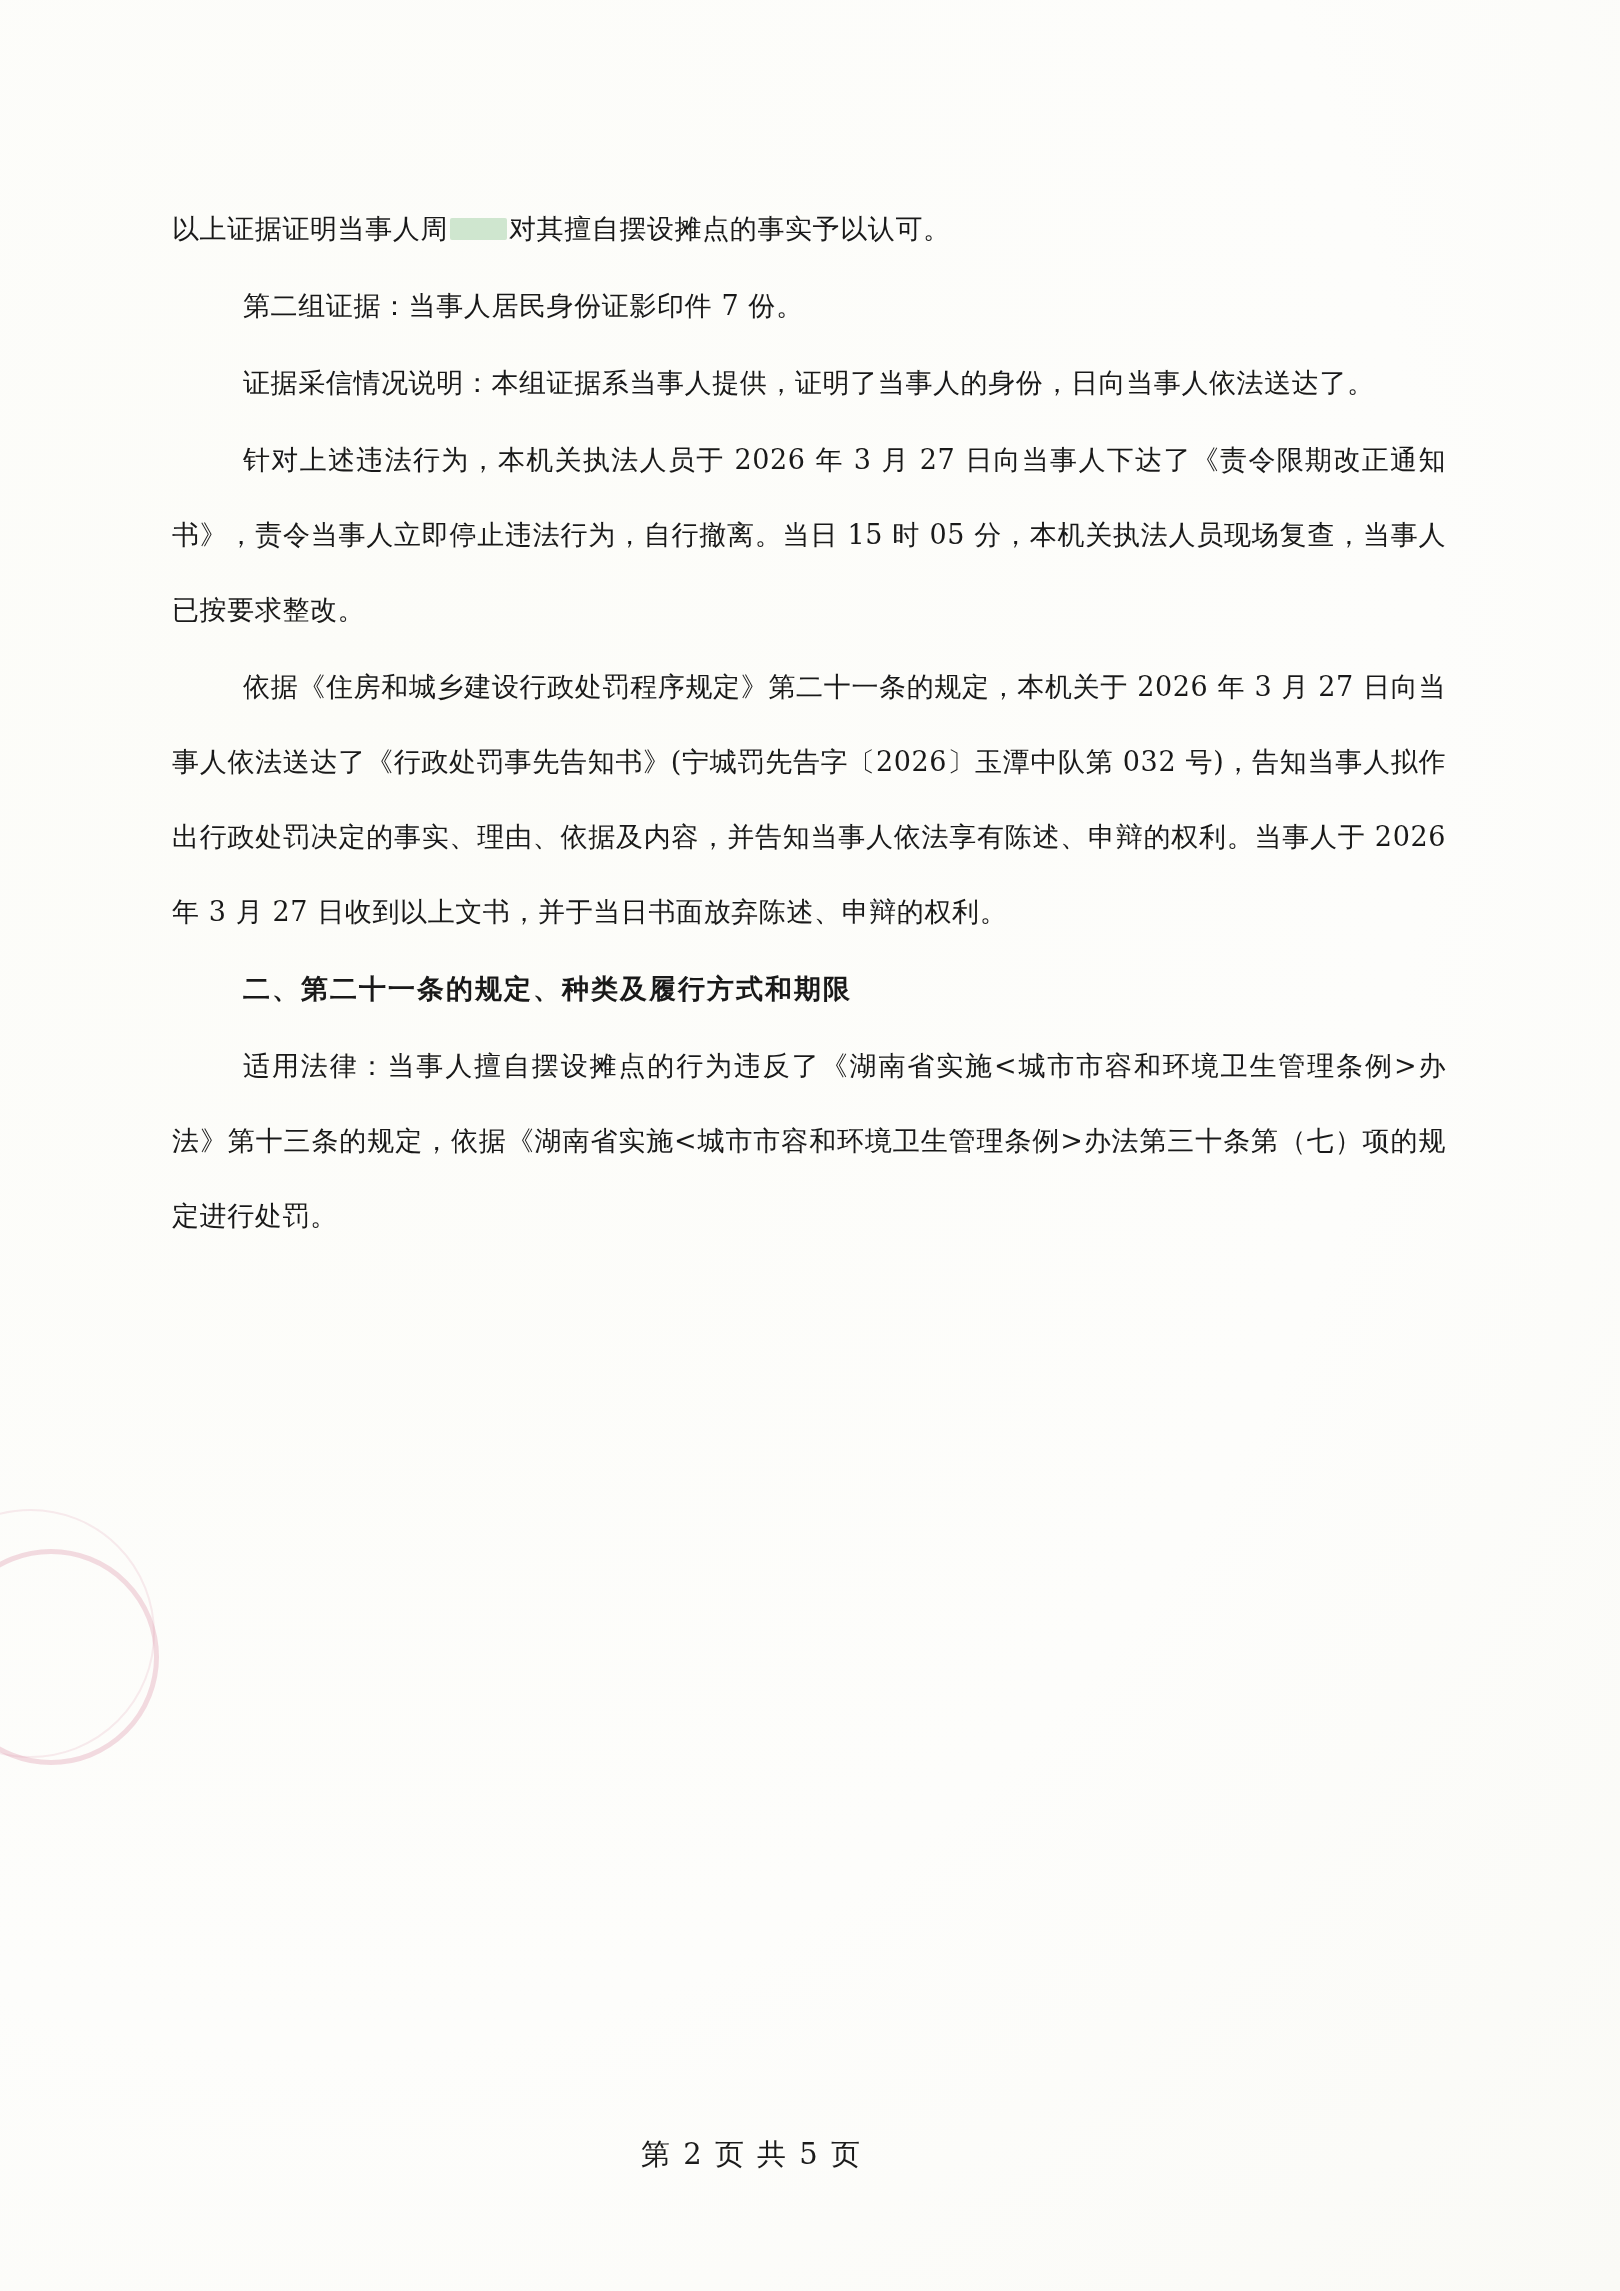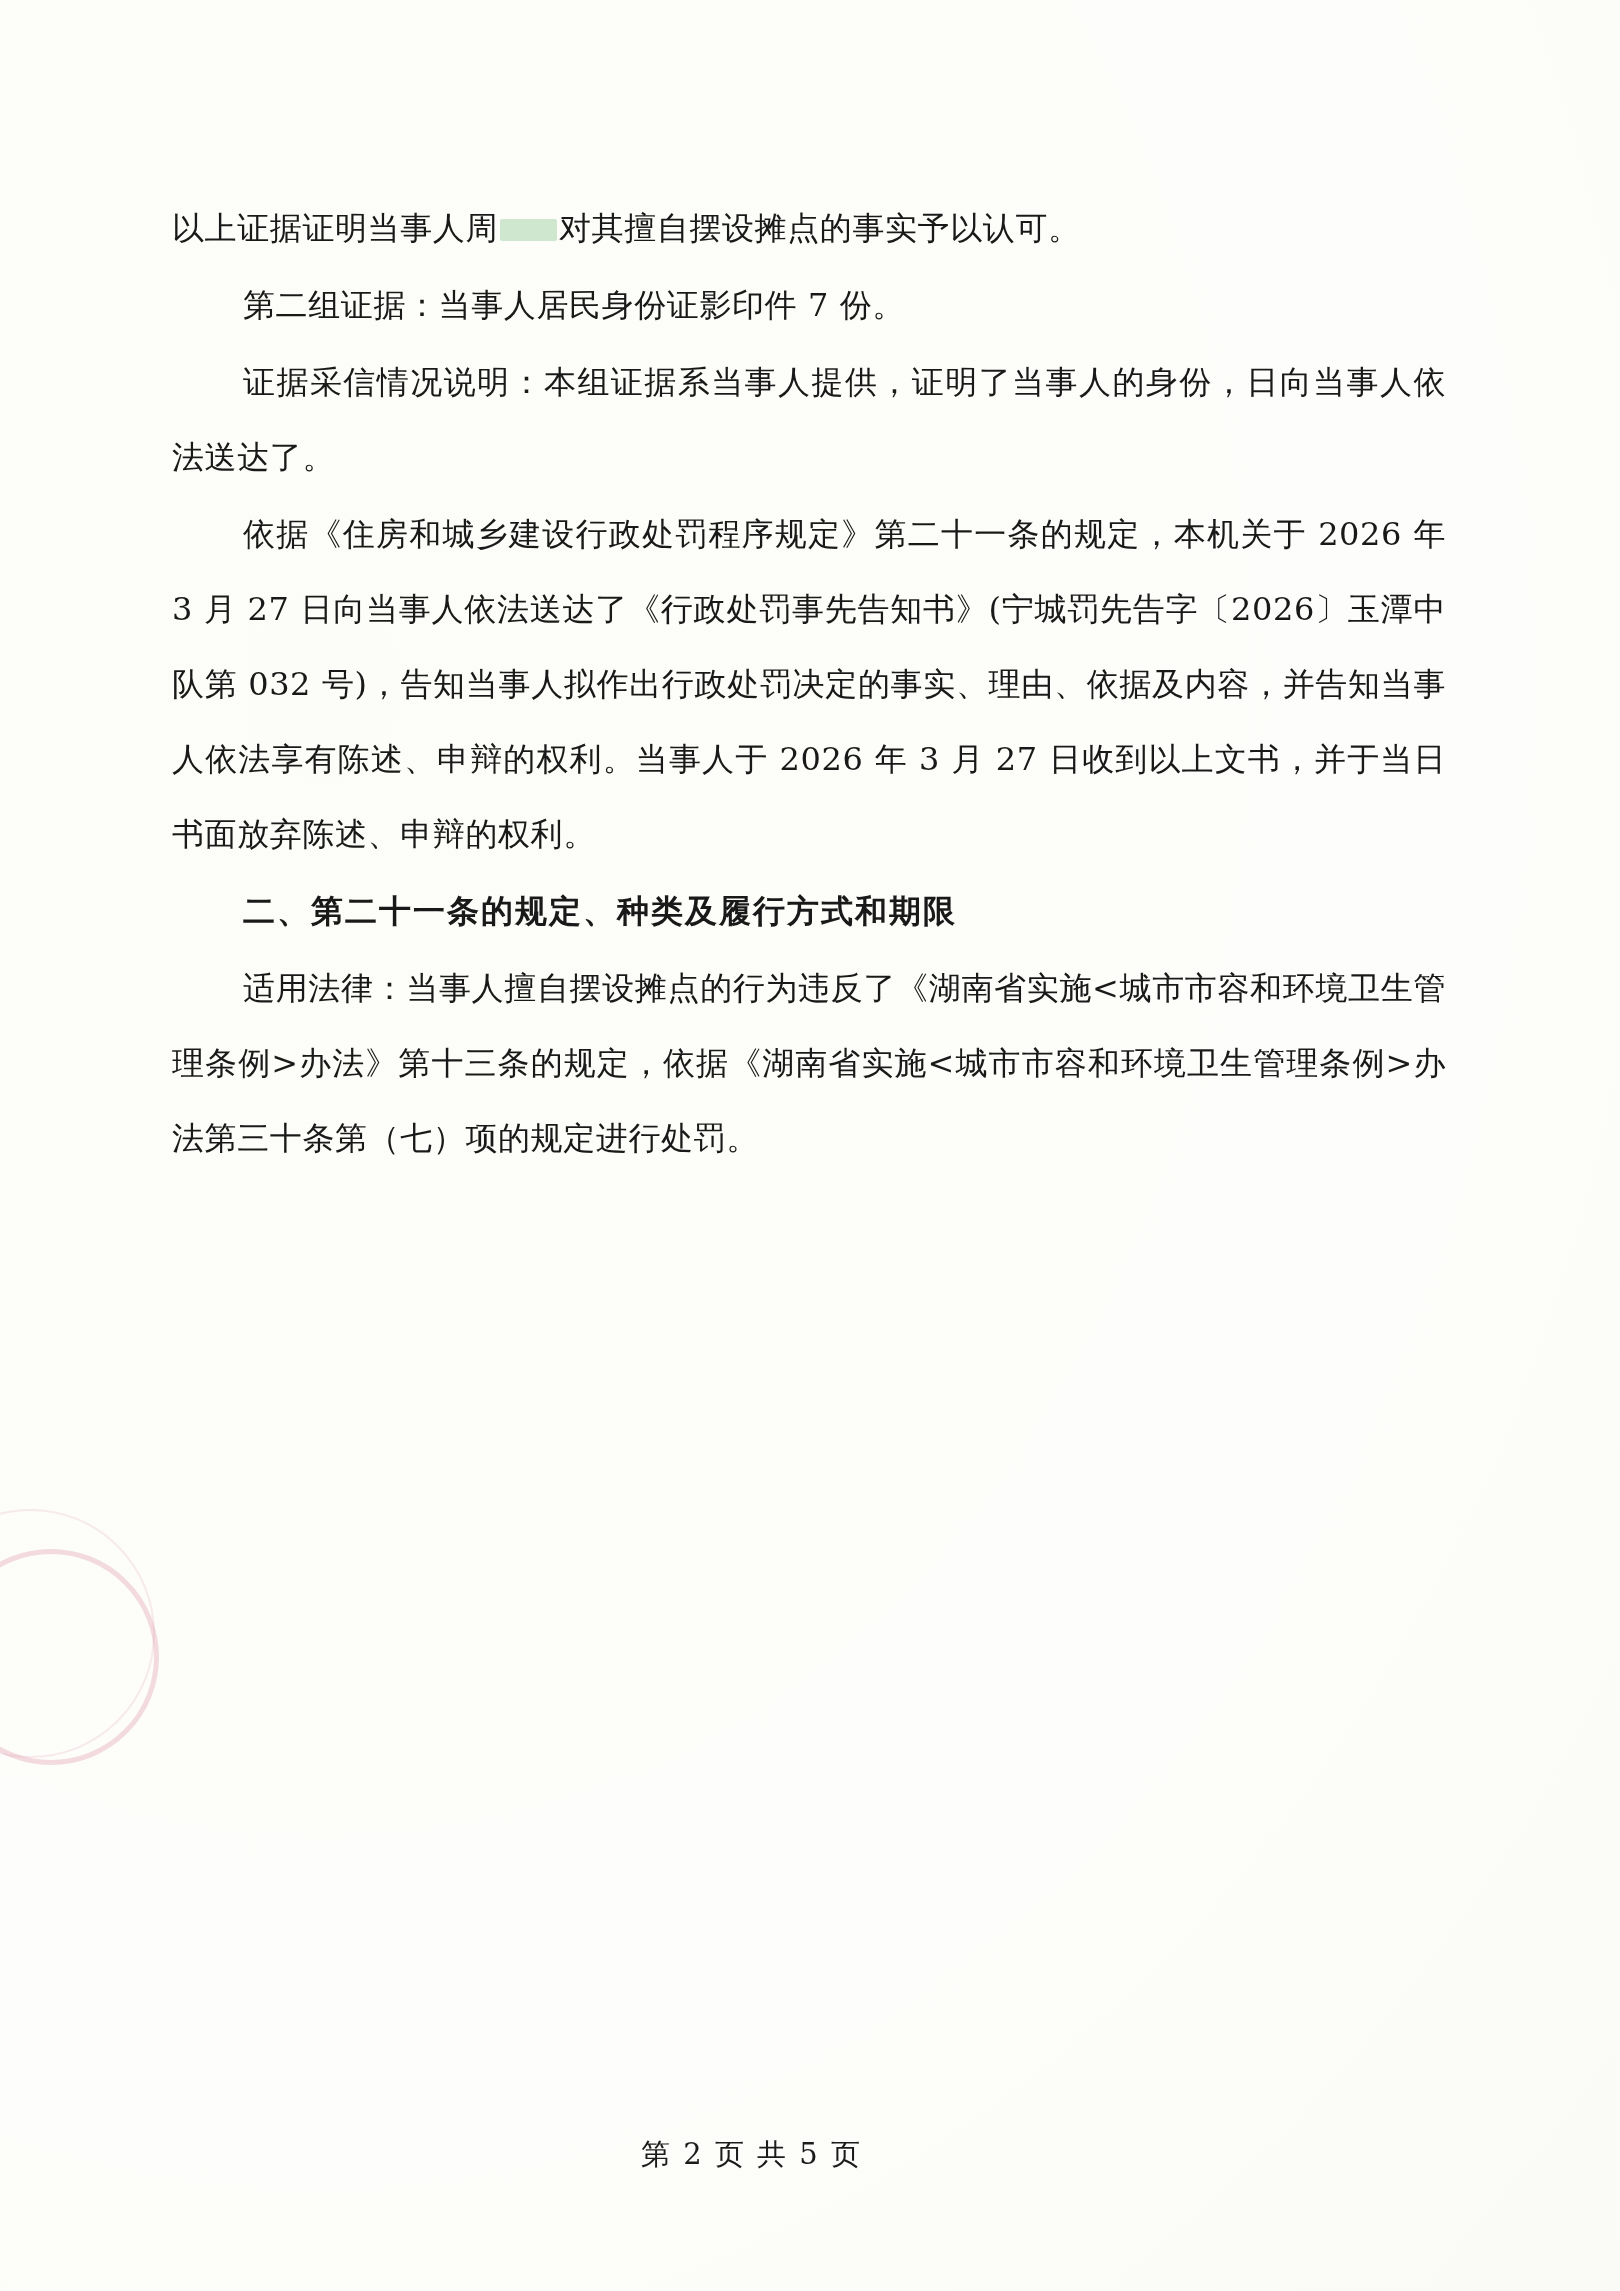--- a/index.html
+++ b/index.html
@@ -35,21 +35,21 @@
 
   .content {
     position: absolute;
     left: 172px;
     top: 191px;
     width: 1274px;
   }
 
   p.para {
     margin: 0 0 2px 0;
-    font-size: 32px;
+    font-size: 27px;
     line-height: 75px;
     color: #191919;
     letter-spacing: 0.6px;
     text-align: justify;
     text-justify: inter-ideograph;
     font-family: "DejaVu Serif", "Liberation Serif", serif;
   }
 
   p.indent {
     text-indent: 71px;
@@ -116,20 +116,21 @@
 
   <div class="content">
 
     <p class="para"><span>以上证据证明当事人周</span><span class="redacted"></span><span>对其擅自摆设摊点的事实予以认可。</span></p>
 
 
     <p class="para indent">第二组证据：当事人居民身份证影印件 7 份。</p>
 
     <p class="para indent">证据采信情况说明：本组证据系当事人提供，证明了当事人的身份，日向当事人依法送达了。</p>
 
+    <p class="para indent">针对上述违法行为，本机关执法人员于 2026 年 3 月 27 日向当事人下达了《责令限期改正通知书》，责令当事人立即停止违法行为，自行撤离。当日 15 时 05 分，本机关执法人员现场复查，当事人已按要求整改。</p>
 
     <p class="para indent">依据《住房和城乡建设行政处罚程序规定》第二十一条的规定，本机关于 2026 年 3 月 27 日向当事人依法送达了《行政处罚事先告知书》(宁城罚先告字〔2026〕玉潭中队第 032 号)，告知当事人拟作出行政处罚决定的事实、理由、依据及内容，并告知当事人依法享有陈述、申辩的权利。当事人于 2026 年 3 月 27 日收到以上文书，并于当日书面放弃陈述、申辩的权利。</p>
 
     <p class="para heading">二、第二十一条的规定、种类及履行方式和期限</p>
 
     <p class="para indent">适用法律：当事人擅自摆设摊点的行为违反了《湖南省实施&lt;城市市容和环境卫生管理条例&gt;办法》第十三条的规定，依据《湖南省实施&lt;城市市容和环境卫生管理条例&gt;办法第三十条第（七）项的规定进行处罚。</p>
 
 
   </div>
 

